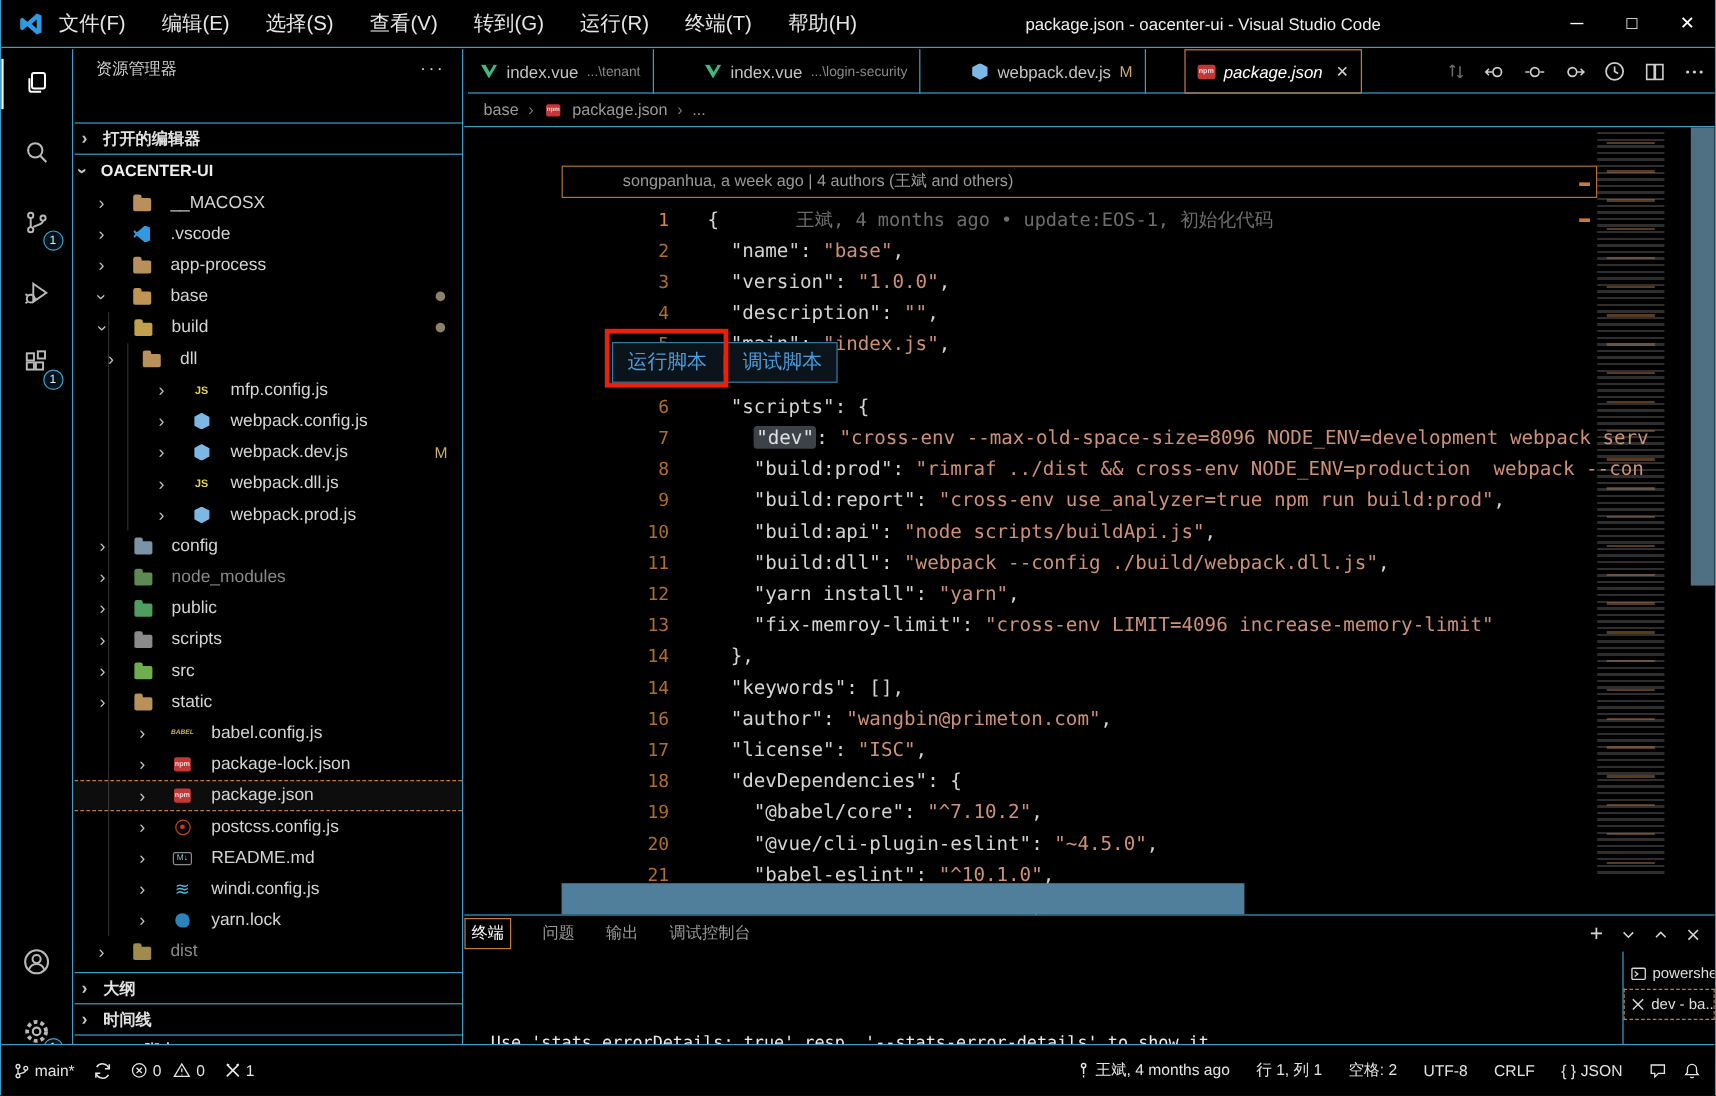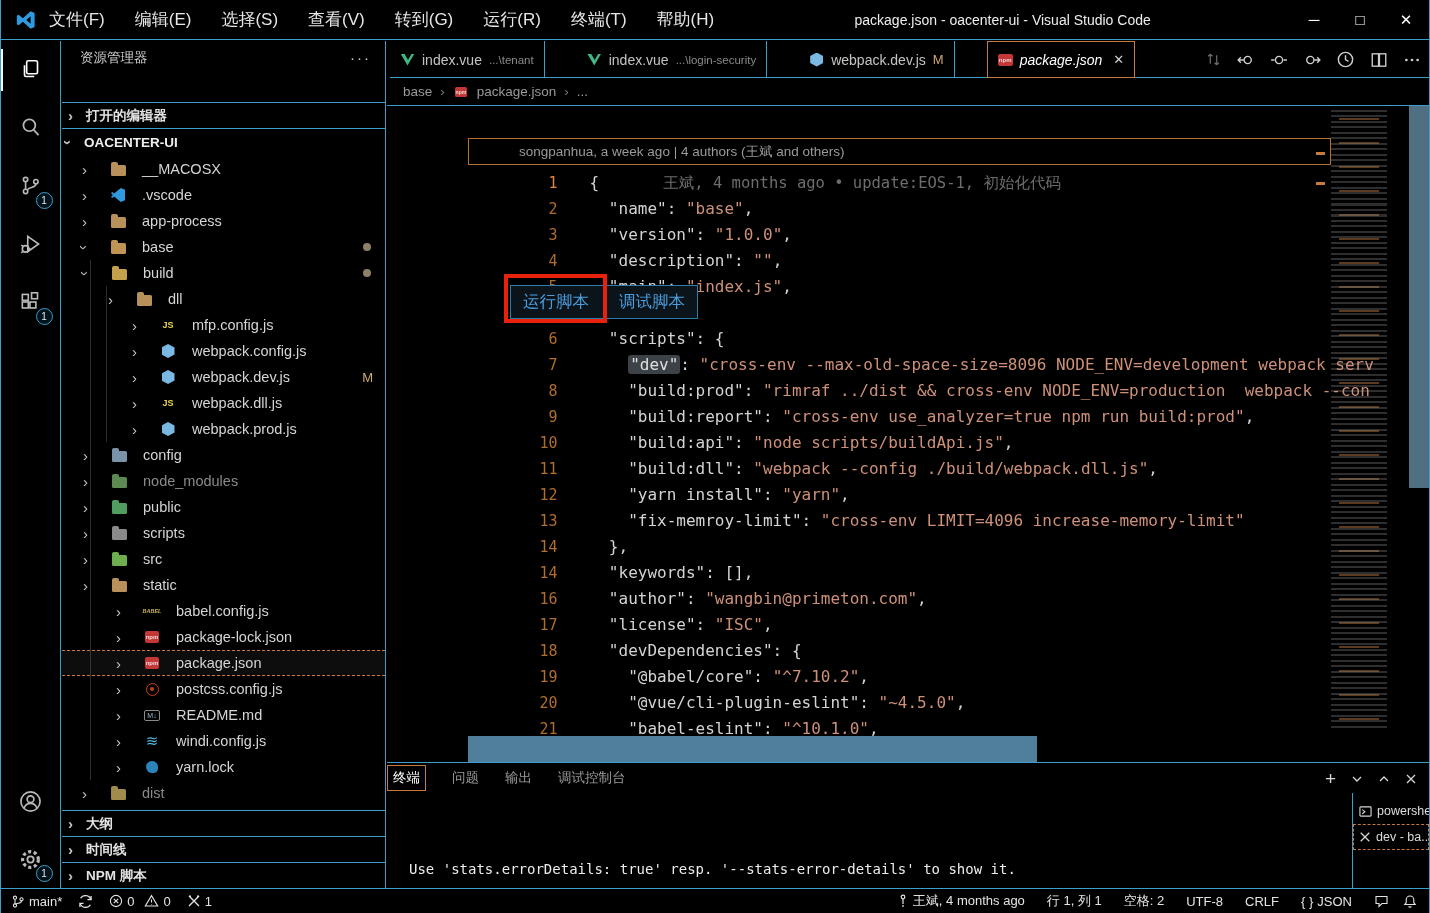--- a/index.html
+++ b/index.html
@@ -40,21 +40,21 @@
                 border-top:1px solid var(--blue);border-bottom:1px solid var(--blue);
                 font-weight:bold;font-size:13.5px;color:#e2e2e2;margin-top:28px;}
   .root-row{height:27px;display:flex;align-items:center;gap:6px;padding-left:4px;
             font-weight:bold;font-size:13.5px;color:#eee;}
   .chev{display:inline-block;width:12px;color:#c5c5c5;font-size:15px;line-height:1;}
   .chev::before{content:"›";display:inline-block;}
   .chev.ch-e::before{transform:rotate(90deg);}
   .chev.ch-c::before{transform:none;}
   .tree{position:relative;}
   .trow{position:relative;height:26px;display:flex;align-items:center;gap:16px;color:#d5d5d5;}
-  .trow.lv1{padding-left:20px;} .trow.lv2{padding-left:21px;} .trow.lv3{padding-left:46px;}
+  .trow.lv1{padding-left:20px;} .trow.lv2{padding-left:21px;} .trow.lv3{padding-left:28px;}
   .trow.file{padding-left:0;} .trow.lv2.file{padding-left:54px;} .trow.lv3.file{padding-left:70px;}
   .trow.dim .lbl{color:#8a8a8a;}
   .trow.sel{background:rgba(255,255,255,.05);}
   .trow.sel::before{content:"";position:absolute;left:0;right:0;top:0;bottom:0;border-top:1px dashed var(--accent);border-bottom:1px dashed var(--accent);pointer-events:none;}
   .trow .dot{margin-left:auto;margin-right:14px;width:8px;height:8px;border-radius:50%;background:#8d8169;}
   .trow .mbadge{margin-left:auto;margin-right:12px;color:var(--gold);font-size:13px;}
   .trow .mbadge:empty{display:none;}
   .guide{position:absolute;width:1px;background:#2c2c2c;}
   
   .fi{width:16px;height:16px;position:relative;flex:none;display:flex;align-items:center;justify-content:center;}
@@ -139,21 +139,21 @@
   .panel-actions{position:absolute;right:12px;top:6px;display:flex;gap:15px;align-items:center;color:#d6d6d6;font-size:15px;}
   .term-out{position:absolute;left:22px;top:36px;right:90px;font-family:"DejaVu Sans Mono","Liberation Mono",monospace;
             font-size:14px;line-height:20px;color:#ececec;white-space:pre;}
   .tline{height:20px;}
   .tk-t{color:#ececec;}
   .term-list{position:absolute;right:0;top:30px;bottom:0;width:77px;border-left:1px solid var(--blue);padding-top:5px;}
   .tl-item{height:26px;display:flex;align-items:center;gap:5px;padding-left:6px;font-size:12.5px;color:#dedede;white-space:nowrap;overflow:hidden;}
   .tl-item.sel{outline:1px dashed var(--accent);outline-offset:-1px;}
   .tl-icon{flex:none;color:#d6d6d6;}
   
-  .statusbar{position:absolute;left:0;right:0;bottom:0;height:25px;background:#000;border-top:1px solid var(--blue);
+  .statusbar{position:absolute;left:0;right:0;bottom:0;height:43px;background:#000;border-top:1px solid var(--blue);
              display:flex;align-items:center;font-size:13px;color:#e4e4e4;padding:0 12px 0 10px;}
   .st-item{display:flex;align-items:center;gap:4px;margin-right:16px;white-space:nowrap;}
   .st-right{margin-left:auto;display:flex;align-items:center;}
   .st-right .st-item{margin-right:0;margin-left:22px;}
   .st-icon{display:inline-flex;color:#e4e4e4;}
 </style>
 </head>
 <body>
 
 <div id="app">

